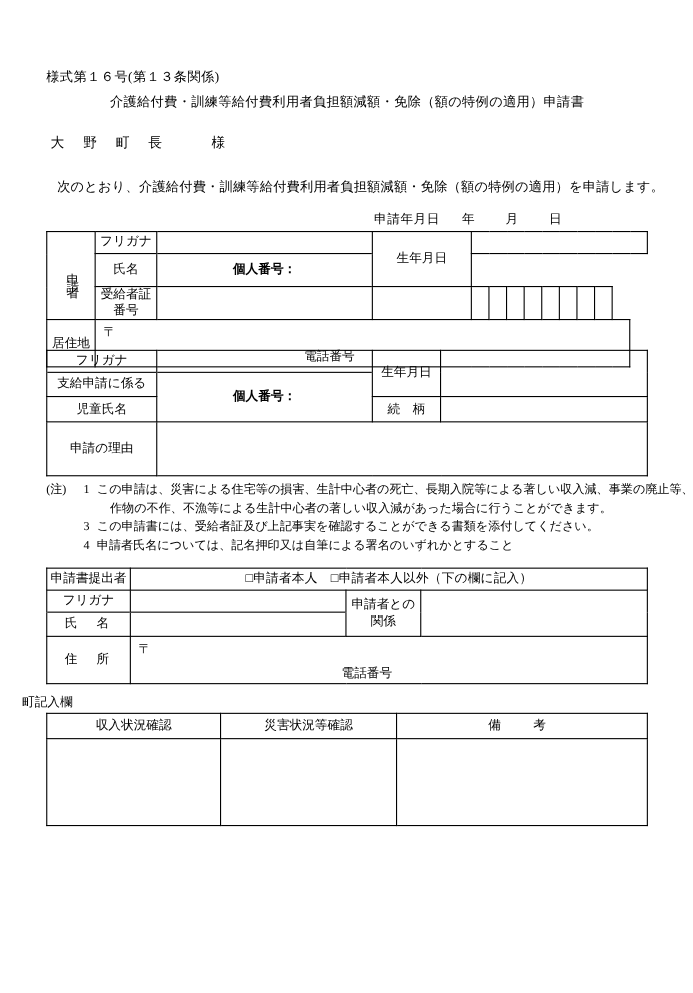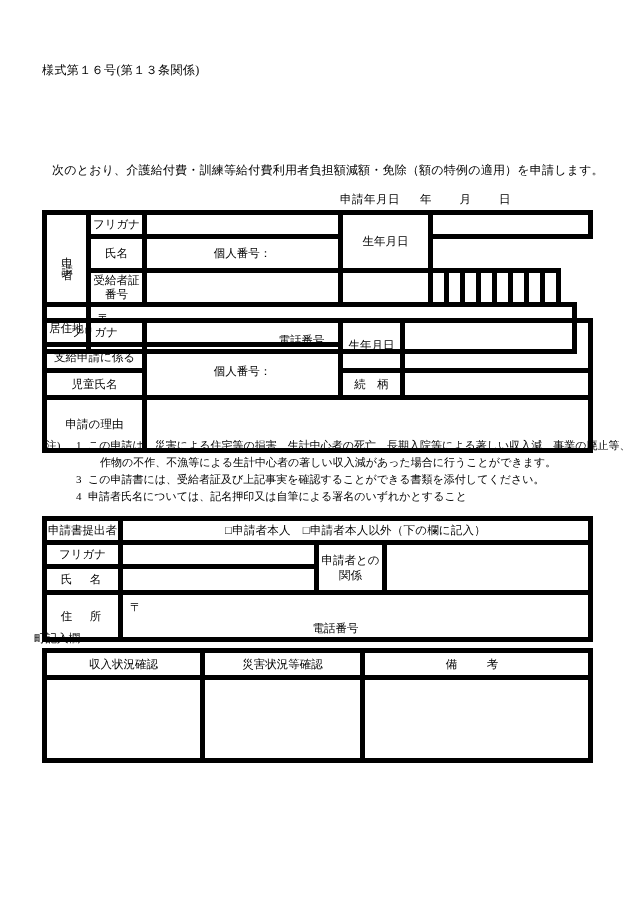--- a/index.html
+++ b/index.html
@@ -76,38 +76,39 @@
   .apply-date .d { margin-left: 28px; }
 
   
   table.grid {
     position: absolute;
     border-collapse: collapse;
     table-layout: fixed;
     font-size: 11.5px;
   }
   table.grid td {
-    border: 5px solid #000000;
+    border: 1px solid #000000;
     padding: 0;
     vertical-align: middle;
     text-align: center;
     line-height: 1.25;
   }
   .vert-label {
     writing-mode: vertical-rl;
     text-orientation: upright;
     letter-spacing: 6px;
     display: inline-block;
     line-height: 1;
     font-size: 11.5px;
   }
   .dotted-bottom { border-bottom: 1px dotted #b8b8b8 !important; }
   .cell-left {
     text-align: left;
     padding-left: 6px;
+    font-weight: bold;
   }
   .postal {
     display: block;
     text-align: left;
     padding-left: 7px;
     padding-top: 3px;
     font-size: 11.5px;
   }
   .tel {
     display: block;
@@ -146,36 +147,40 @@
   .notes .cont { display: inline-block; padding-left: 58px; }
 
   
   #submitter-table { left: 42px; top: 516px; width: 546px; }
   .checks { text-align: left; padding-left: 5px; letter-spacing: 0.2px; }
   .checks .gap { display: inline-block; width: 12px; }
 
   
   .town-heading {
     position: absolute;
-    left: 34px;
+    left: 20px;
     top: 631px;
     font-size: 11.5px;
   }
   #town-table { left: 42px; top: 648px; width: 546px; }
   .town-head { height: 22px; margin-top: 28px; }
   .town-body { height: 78px; }
   .sp-wide { letter-spacing: 9px; }
 </style>
 </head>
 <body>
 
 <div class="page">
 
   <div class="form-no">様式第１６号(第１３条関係)</div>
-
+  <div class="form-title">介護給付費・訓練等給付費利用者負担額減額・免除（額の特例の適用）申請書</div>
+
+  <div class="addressee">
+    <span class="name">大 野 町 長</span><span class="sama">様</span>
+  </div>
 
   <div class="intro">次のとおり、介護給付費・訓練等給付費利用者負担額減額・免除（額の特例の適用）を申請します。</div>
 
   <div class="apply-date">
     <span class="lbl">申請年月日</span><span class="y">年</span><span class="m">月</span><span class="d">日</span>
   </div>
 
   <table class="grid" id="applicant-table">
     <colgroup>
       <col style="width:44px">

